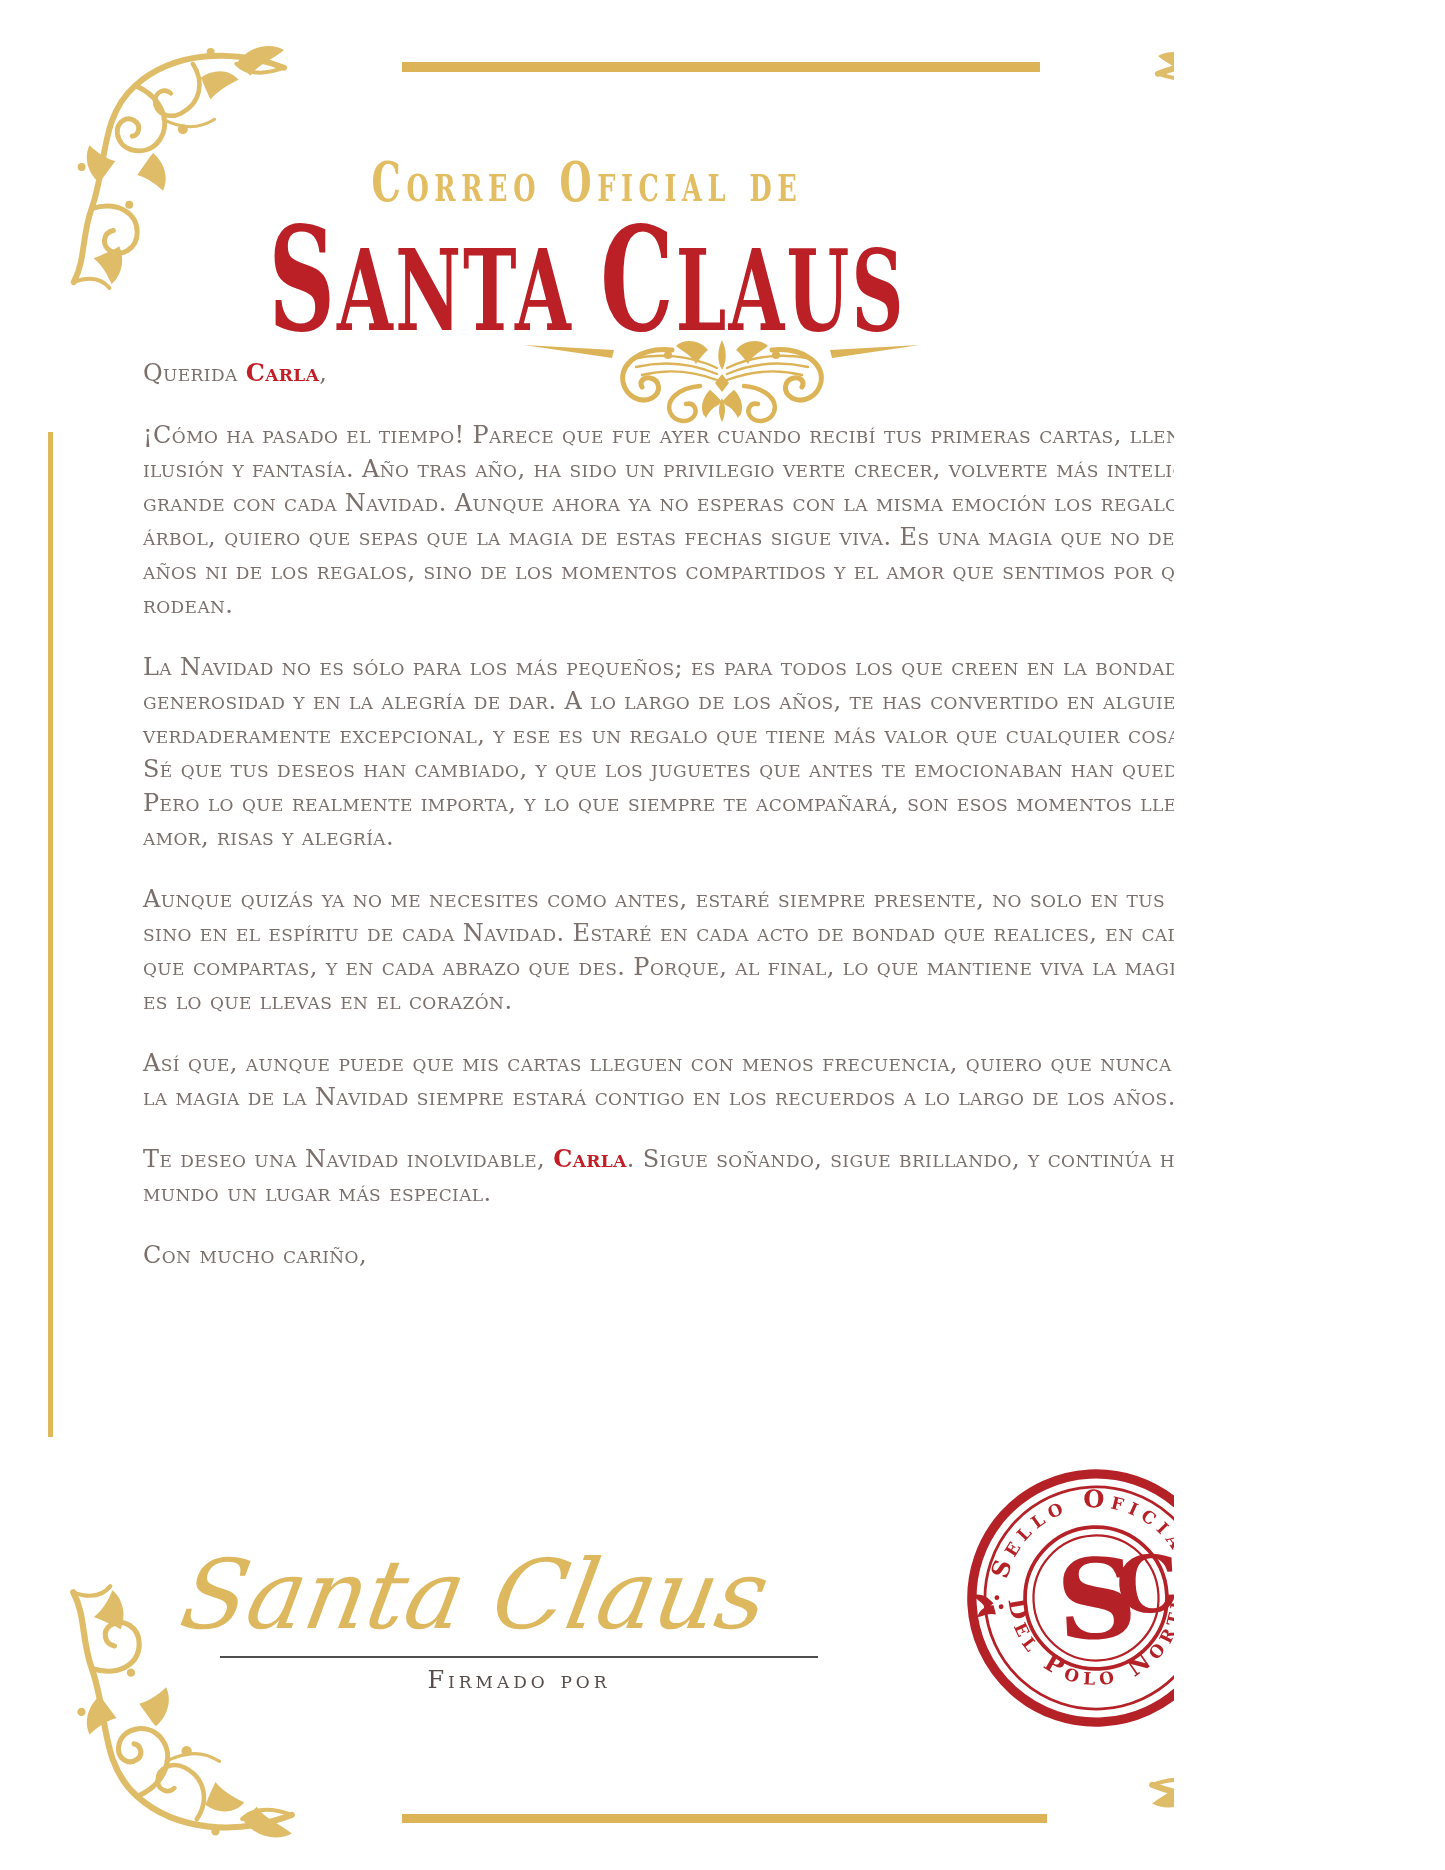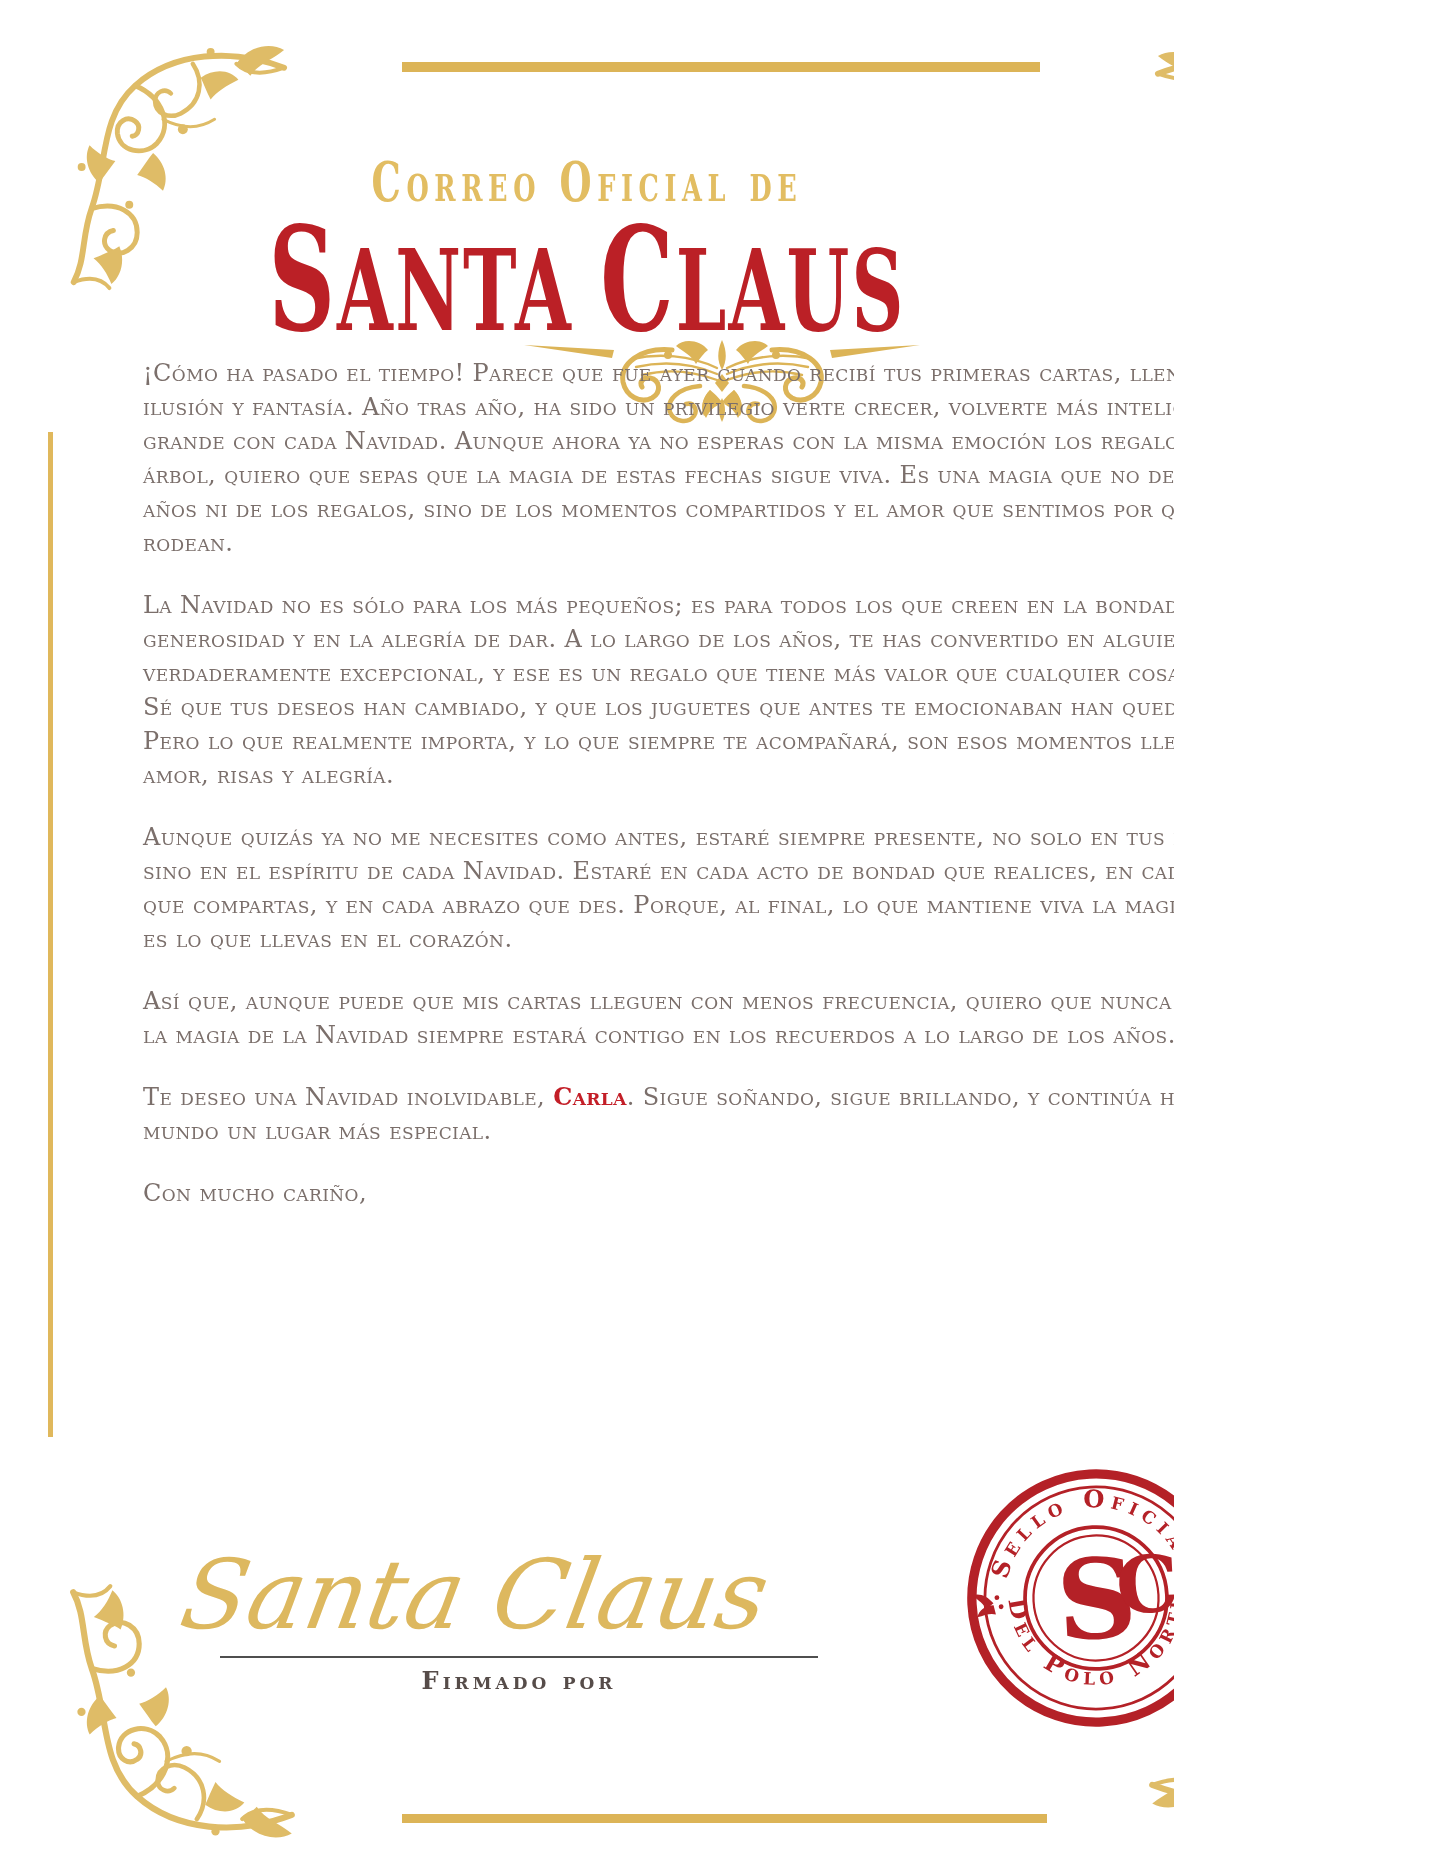--- a/index.html
+++ b/index.html
@@ -26,21 +26,21 @@
           letter-spacing:0.4px;}
   .letter p{margin:0 0 28px 0;}
   .accent{color:#C31E27;font-weight:bold;}
 
   
   .signature{position:absolute;left:130px;top:1540px;width:690px;text-align:center;
              font-style:italic;font-size:96px;line-height:110px;color:#DDB85F;
              transform:skewX(-10deg);}
   .sig-line{position:absolute;left:220px;top:1656px;width:598px;height:2px;background:#4F4F4F;}
   .signed-by{position:absolute;left:220px;top:1666px;width:598px;text-align:center;
-             font-variant:small-caps;font-weight:bold;font-size:24px;letter-spacing:4px;color:#564C49;}
+             font-variant:small-caps;font-weight:normal;font-size:24px;letter-spacing:4px;color:#564C49;}
   .seal{position:absolute;left:956px;top:1458px;transform:rotate(-3deg);}
 </style>
 </head>
 <body>
 
 <div id="page">
 
   <svg class="hidden-defs" xmlns="http://www.w3.org/2000/svg" aria-hidden="true">
     <defs>
       <g id="flourish">
@@ -116,20 +116,21 @@
     <g fill="#DCB457">
       <path d="M200,6 C205,17 205,27 200,36 C195,27 195,17 200,6 Z"></path>
       <path d="M200,40 L207,49 L200,58 L193,49 Z"></path>
       <path d="M200,64 C204,72 204,80 200,88 C196,80 196,72 200,64 Z"></path>
       <path d="M188,56 C180,64 178,74 182,82 C188,76 194,72 198,70 Z"></path>
       <path d="M212,56 C220,64 222,74 218,82 C212,76 206,72 202,70 Z"></path>
     </g>
   </svg>
 
   <div class="letter">
+    <p><span>Querida </span><span class="accent">Carla</span><span>,</span></p>
     <span><p><span>¡Cómo ha pasado el tiempo! Parece que fue ayer cuando recibí tus primeras cartas, llenas de ilusión y fantasía. Año tras año, ha sido un privilegio verte crecer, volverte más inteligente y más grande con cada Navidad. Aunque ahora ya no esperas con la misma emoción los regalos bajo el árbol, quiero que sepas que la magia de estas fechas sigue viva. Es una magia que no depende de los años ni de los regalos, sino de los momentos compartidos y el amor que sentimos por quienes nos rodean.</span></p><p><span>La Navidad no es sólo para los más pequeños; es para todos los que creen en la bondad, en la generosidad y en la alegría de dar. A lo largo de los años, te has convertido en alguien verdaderamente excepcional, y ese es un regalo que tiene más valor que cualquier cosa material. Sé que tus deseos han cambiado, y que los juguetes que antes te emocionaban han quedado atrás. Pero lo que realmente importa, y lo que siempre te acompañará, son esos momentos llenos de amor, risas y alegría.</span></p><p><span>Aunque quizás ya no me necesites como antes, estaré siempre presente, no solo en tus recuerdos, sino en el espíritu de cada Navidad. Estaré en cada acto de bondad que realices, en cada sonrisa que compartas, y en cada abrazo que des. Porque, al final, lo que mantiene viva la magia navideña es lo que llevas en el corazón.</span></p><p><span>Así que, aunque puede que mis cartas lleguen con menos frecuencia, quiero que nunca olvides que la magia de la Navidad siempre estará contigo en los recuerdos a lo largo de los años.</span></p><p><span>Te deseo una Navidad inolvidable, </span><span class="accent">Carla</span><span>. Sigue soñando, sigue brillando, y continúa haciendo del mundo un lugar más especial.</span></p><p><span>Con mucho cariño,</span></p></span>
   </div>
 
   <div class="signature">Santa Claus</div>
   <div class="sig-line"></div>
   <div class="signed-by">Firmado por</div>
 
   <svg class="seal" width="280" height="280" viewBox="0 0 300 300">
     <circle cx="150" cy="150" r="133" fill="none" stroke="#B42127" stroke-width="10"></circle>
     <circle cx="150" cy="150" r="119" fill="none" stroke="#B42127" stroke-width="3"></circle>

